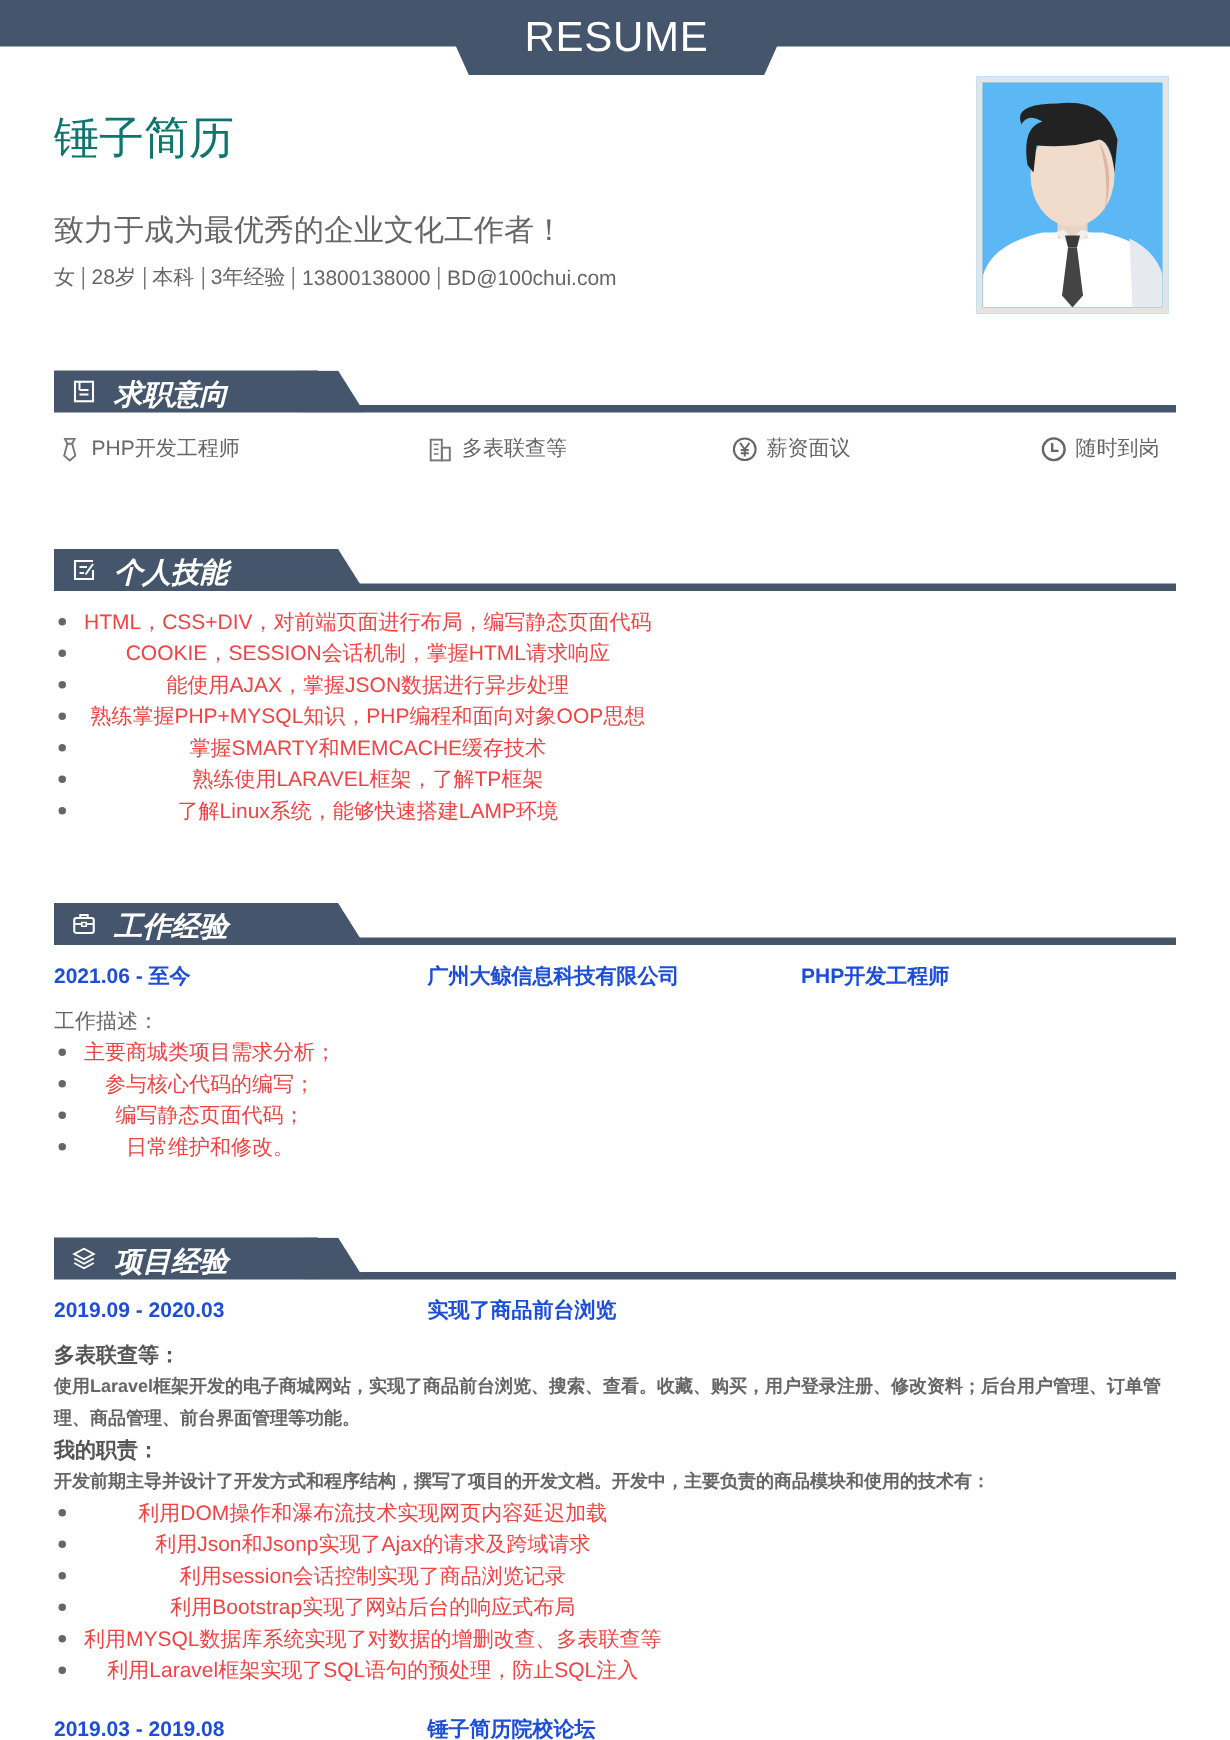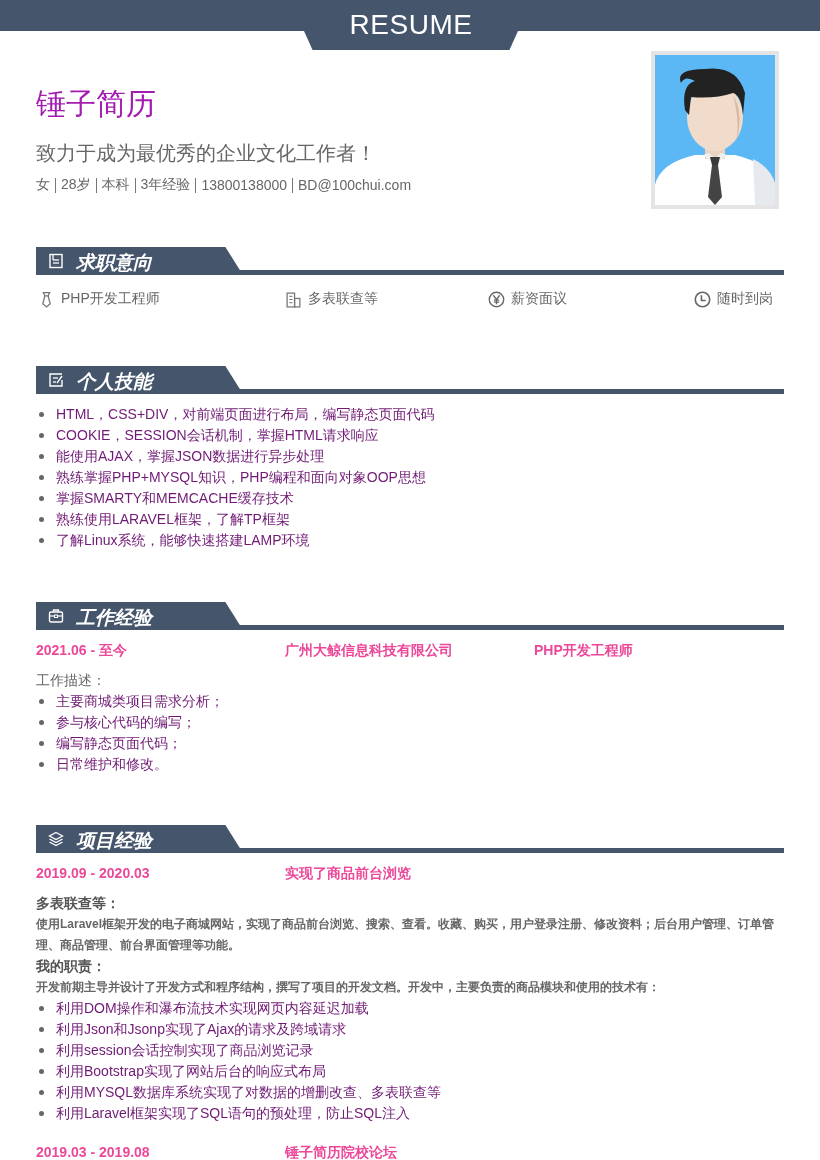--- a/index.html
+++ b/index.html
@@ -5,44 +5,44 @@
   * { box-sizing: border-box; margin: 0; padding: 0; }
   html, body { width: 820px; height: 1160px; overflow: hidden; background: #ffffff; }
   body { font-family: "Liberation Sans", "DejaVu Sans", sans-serif; color: #555; position: relative; }
 
   .top-band { position: absolute; left: 0; top: 0; width: 820px; height: 31px; background: #45556c; }
   .top-tab { position: absolute; left: 304px; top: 0; width: 214px; height: 50px; background: #45556c;
              clip-path: polygon(0 0, 100% 0, 100% 62%, 96% 100%, 4% 100%, 0 62%); }
   .top-title { position: absolute; left: 304px; top: 9px; width: 214px; text-align: center; color: #fff;
                font-size: 28px; letter-spacing: 0.5px; }
 
-  .name { position: absolute; left: 36px; top: 84px; font-size: 30px; color: #a21caf; }
+  .name { position: absolute; left: 36px; top: 72px; font-size: 30px; color: #0f766e; }
   .motto { position: absolute; left: 36px; top: 140px; font-size: 20px; color: #666; }
   .info { position: absolute; left: 36px; top: 176px; font-size: 14px; color: #666; display: flex; align-items: center; }
   .info .sep { display: inline-block; width: 1px; height: 15px; background: #777; margin: 0 5px; }
 
   .photo { position: absolute; left: 651px; top: 51px; width: 128px; height: 158px; border: 4px solid #e4e4e4; background: #5bb8f5; overflow: hidden; }
 
   .section-head { position: absolute; left: 36px; width: 748px; height: 28px; }
   .section-head .tab { position: absolute; left: 0; top: 0; width: 176px; height: 28px; background: #45556c; }
   .section-head .slant2 { position: absolute; left: 165px; top: 0; width: 42px; height: 28px; background: #45556c;
                           clip-path: polygon(0 0, 58% 0, 100% 100%, 0 100%); }
   .section-head .rule { position: absolute; left: 176px; top: 23px; right: 0; height: 5px; background: #45556c; }
   .section-head .icon { position: absolute; left: 12px; top: 6px; width: 16px; height: 16px; }
   .section-head .title { position: absolute; left: 40px; top: 3px; font-size: 19px; font-weight: bold; color: #fff; font-style: italic; }
 
   .intent-row { position: absolute; left: 36px; top: 290px; width: 748px; height: 20px; font-size: 14px; color: #666; }
   .intent-item { position: absolute; top: 0; display: flex; align-items: center; gap: 6px; }
   .intent-item svg { width: 17px; height: 17px; }
 
-  ul.bullets { list-style: none; position: absolute; left: 36px; font-size: 14px; color: #701a75; }
+  ul.bullets { list-style: none; position: absolute; left: 36px; font-size: 14px; color: #ef4444; text-align: center; }
   ul.bullets li { position: relative; padding-left: 20px; line-height: 21px; }
   ul.bullets li::before { content: ""; position: absolute; left: 3px; top: 8px; width: 5px; height: 5px; border-radius: 50%; background: #666; }
 
-  .exp-row { position: absolute; left: 36px; font-size: 14px; font-weight: bold; color: #ec4899; }
+  .exp-row { position: absolute; left: 36px; font-size: 14px; font-weight: bold; color: #1d4ed8; }
   .exp-row span { position: absolute; top: 0; white-space: nowrap; }
 
   .plain { position: absolute; left: 36px; font-size: 14px; color: #666; line-height: 21px; }
   .label-bold { font-weight: bold; color: #555; }
   .para { position: absolute; left: 36px; width: 750px; font-size: 12px; color: #666; line-height: 21px; font-weight: bold; }
 </style>
 </head>
 <body>
 
 <div class="top-band"></div>

